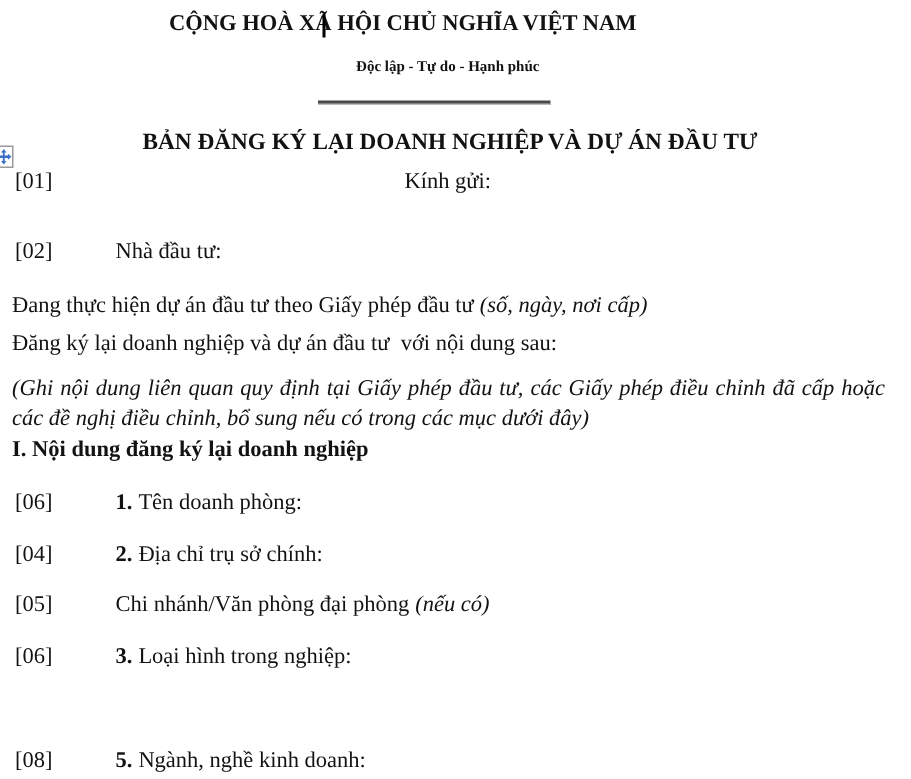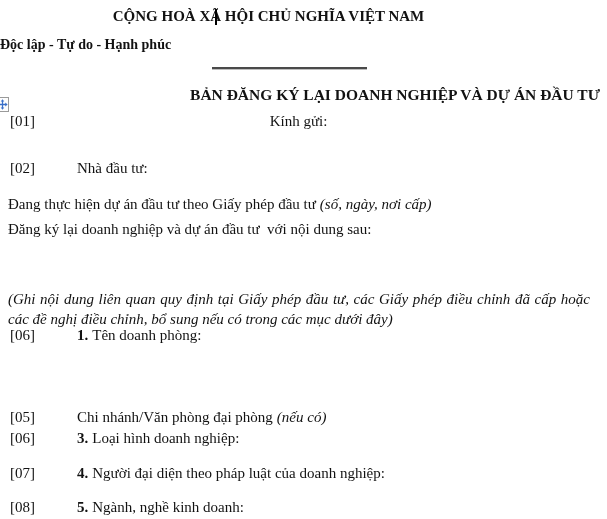--- a/index.html
+++ b/index.html
@@ -11,23 +11,23 @@
     font-size:15px;
     color:#121212;
     overflow:hidden;
   }
   .blk { position:absolute; left:0; width:100%; line-height:19px; }
   .b { font-weight:bold; }
   .i { font-style:italic; }
 
   .hdr1 { top:7px; left:0; width:537px; text-align:center; font-weight:bold; font-size:15px; }
   .caret { position:absolute; left:215px; top:9px; width:2px; height:16px; background:#000; }
-  .hdr2 { top:35px; left:0; width:597px; text-align:left; font-weight:bold; font-size:14px; }
+  .hdr2 { top:35px; left:0; width:597px; text-align:center; font-weight:bold; font-size:10px; }
   .sep  { position:absolute; top:67px; left:212px; width:155px; height:2px; background:#4a4a4a; border-bottom:1px solid #bdbdbd; }
-  .title{ top:85px; left:0; width:600px; text-align:right; font-weight:bold; font-size:15.5px; }
+  .title{ top:85px; left:0; width:600px; text-align:center; font-weight:bold; font-size:15.5px; }
 
   .anchor-box {
     position:absolute; left:-5px; top:97px;
     width:14px; height:15px;
     background:#fdfdfd;
     border:1px solid #9a9a9a;
     box-sizing:border-box;
     display:flex; align-items:center; justify-content:center;
   }
 
@@ -73,42 +73,43 @@
     <span class="ref">[02]</span>
     <span class="rc">Nhà đầu tư:</span>
   </div>
 
   <div class="para pre" style="top:220px;">Đăng ký lại doanh nghiệp và dự án đầu tư  với nội dung sau:</div>
 
   <div class="para" style="top:195px;">
     <span>Đang thực hiện dự án đầu tư theo Giấy phép đầu tư</span><span class="i gap">(số, ngày, nơi cấp)</span>
   </div>
 
-  <div class="para para-justify i" style="top:249px;margin-top:40px;">(Ghi nội dung liên quan quy định tại Giấy phép đầu tư, các Giấy phép điều chỉnh đã cấp hoặc các đề nghị điều chỉnh, bổ sung nếu có trong các mục dưới đây)</div>
+  <div class="para para-justify i" style="top:249px;">(Ghi nội dung liên quan quy định tại Giấy phép đầu tư, các Giấy phép điều chỉnh đã cấp hoặc các đề nghị điều chỉnh, bổ sung nếu có trong các mục dưới đây)</div>
 
+  <div class="sec" style="top:291px;">I. Nội dung đăng ký lại doanh nghiệp</div>
 
   <div class="row" style="top:326px;">
     <span class="ref">[06]</span>
     <span class="rc"><span class="b">1.</span><span class="gap">Tên doanh phòng:</span></span>
   </div>
 
+  <div class="row" style="top:361px;">
+    <span class="ref">[04]</span>
+    <span class="rc"><span class="b">2.</span><span class="gap">Địa chỉ trụ sở chính:</span></span>
+  </div>
 
-  <div class="row" style="top:408px;">
+  <div class="row" style="top:394px;">
     <span class="ref">[05]</span>
     <span class="rc"><span>Chi nhánh/Văn phòng đại phòng</span><span class="i gap">(nếu có)</span></span>
   </div>
 
   <div class="row" style="top:429px;">
     <span class="ref">[06]</span>
-    <span class="rc"><span class="b">3.</span><span class="gap">Loại hình doanh nghiệp:</span></span>
+    <span class="rc"><span class="b">3.</span><span class="gap">Loại hình trong nghiệp:</span></span>
   </div>
 
-  <div class="row" style="top:464px;">
-    <span class="ref">[07]</span>
-    <span class="rc"><span class="b">4.</span><span class="gap">Người đại diện theo pháp luật của doanh nghiệp:</span></span>
-  </div>
 
   <div class="row" style="top:498px;">
     <span class="ref">[08]</span>
     <span class="rc"><span class="b">5.</span><span class="gap">Ngành, nghề kinh doanh:</span></span>
   </div>
 
 </div>
 
 </body></html>

